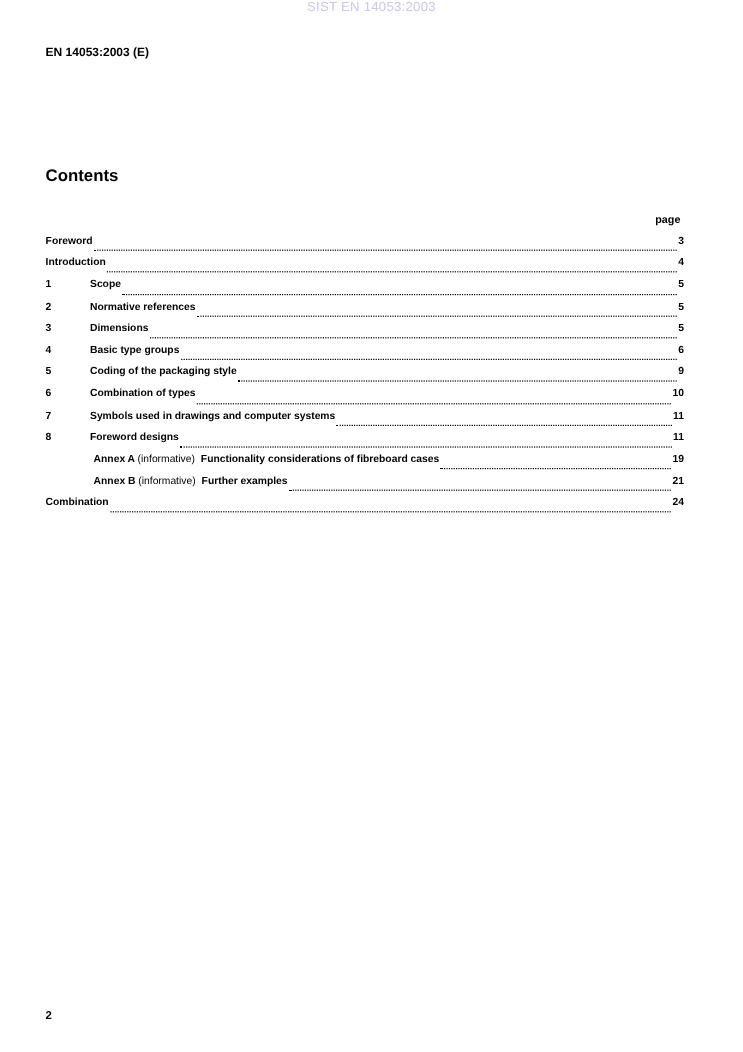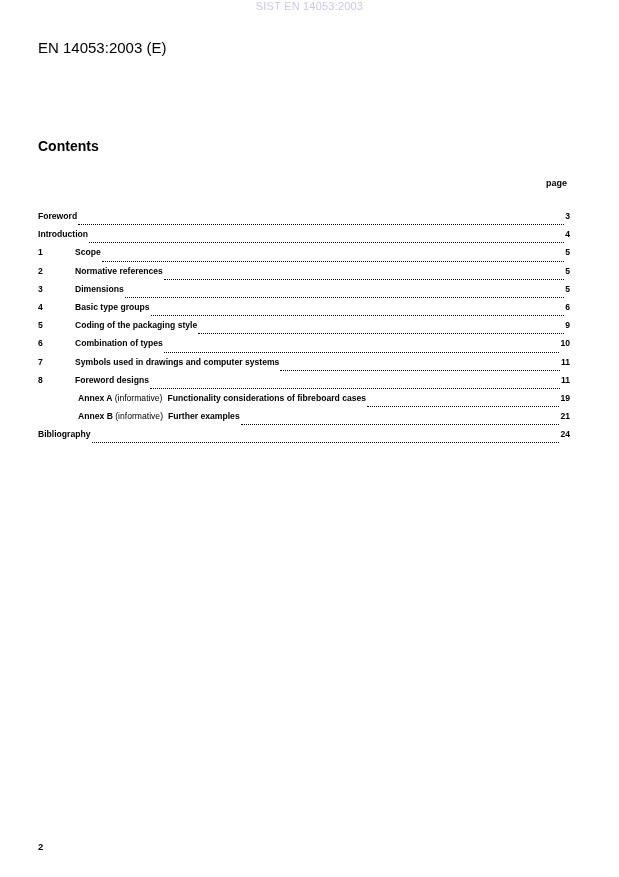--- a/index.html
+++ b/index.html
@@ -7,32 +7,32 @@
       width: 619px; height: 877px; position: relative; overflow: hidden;
       font-family: "Liberation Sans", sans-serif; color: #000;
     }
     .watermark {
       position: absolute; top: 0; left: 0; width: 619px; text-align: center;
       font-size: 11px; font-weight: normal; color: #c8c8ec; letter-spacing: 0.2px;
       line-height: 13px;
     }
     .doc-id {
       position: absolute; top: 39px; left: 38px;
-      font-size: 15px; font-weight: normal;
+      font-size: 10px; font-weight: bold;
     }
     .contents-title {
       position: absolute; top: 138px; left: 38px;
       font-size: 14px; font-weight: bold;
     }
     .page-col-label {
       position: absolute; top: 178px; right: 52px;
       font-size: 9px; font-weight: bold;
     }
     .toc {
-      position: absolute; top: 211px; left: 38px; width: 532px;
+      position: absolute; top: 195px; left: 38px; width: 532px;
     }
     .toc-row {
       display: flex; align-items: baseline; height: 18.2px;
       font-size: 8.6px; font-weight: bold; white-space: nowrap;
     }
     .toc-num { width: 37px; flex: 0 0 37px; }
     .toc-annex { margin-right: 5px; margin-left: 40px; }
     .toc-annex .informative { font-weight: normal; }
     .toc-dots {
       flex: 1 1 auto; overflow: hidden; margin: 0 1px;
@@ -130,19 +130,19 @@
   <div class="toc-row">
     <span class="toc-annex">
       <span>Annex B</span>
       <span class="informative">(informative)</span>
     </span>
     <span>Further examples</span>
     <span class="toc-dots"></span>
     <span class="toc-page">21</span>
   </div>
   <div class="toc-row">
-    <span>Bibliography</span>
+    <span>Combination</span>
     <span class="toc-dots"></span>
     <span class="toc-page">24</span>
   </div>
 </div>
 
 <div class="page-number">2</div>
 
 </body></html>

